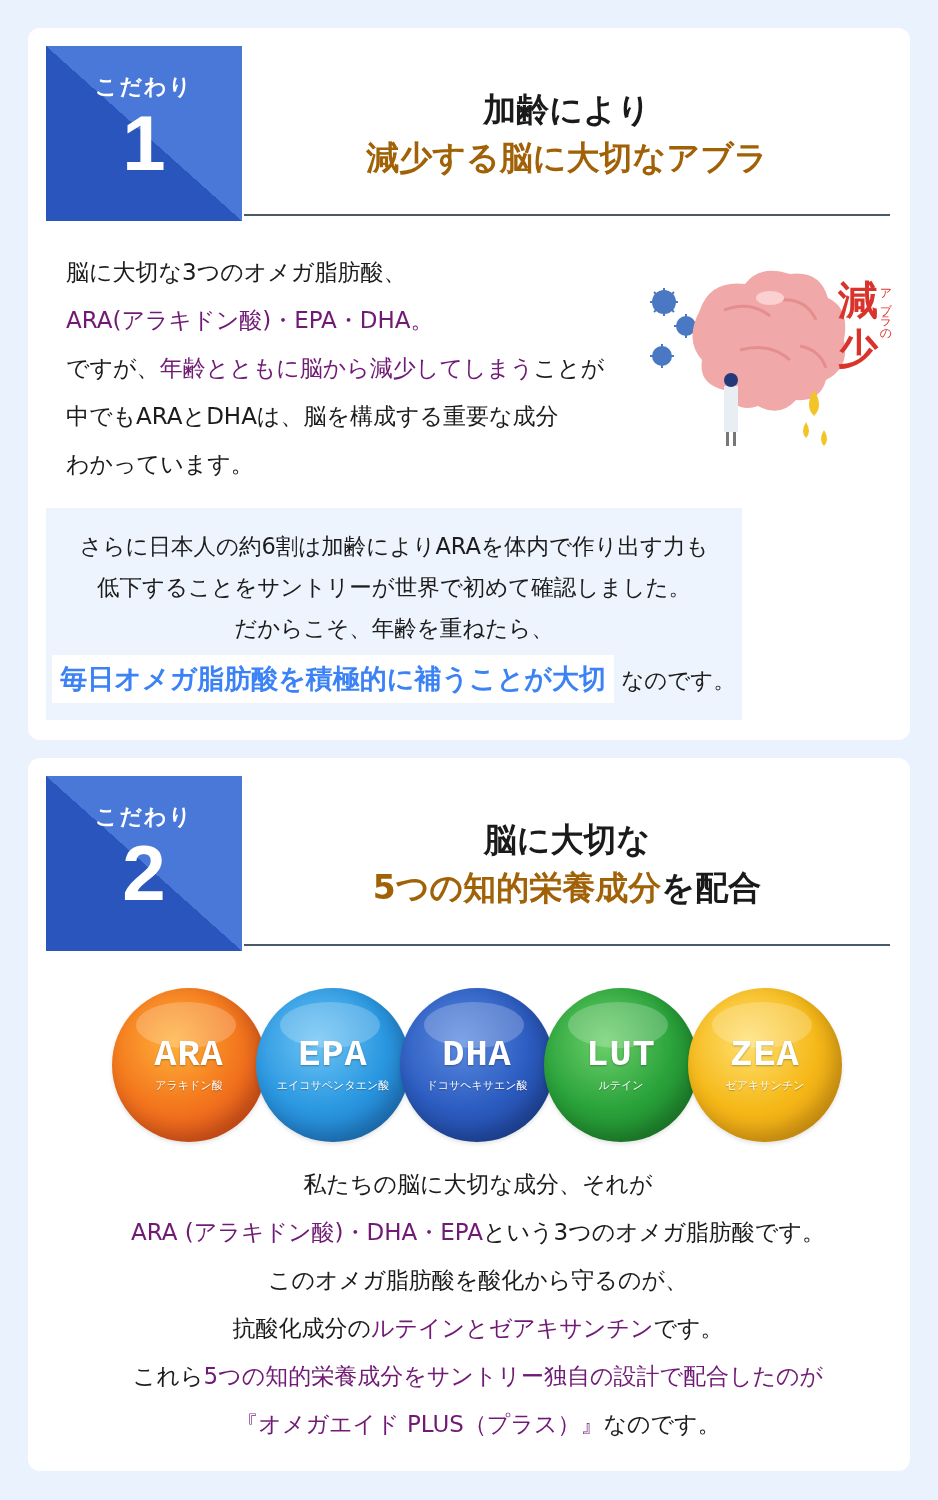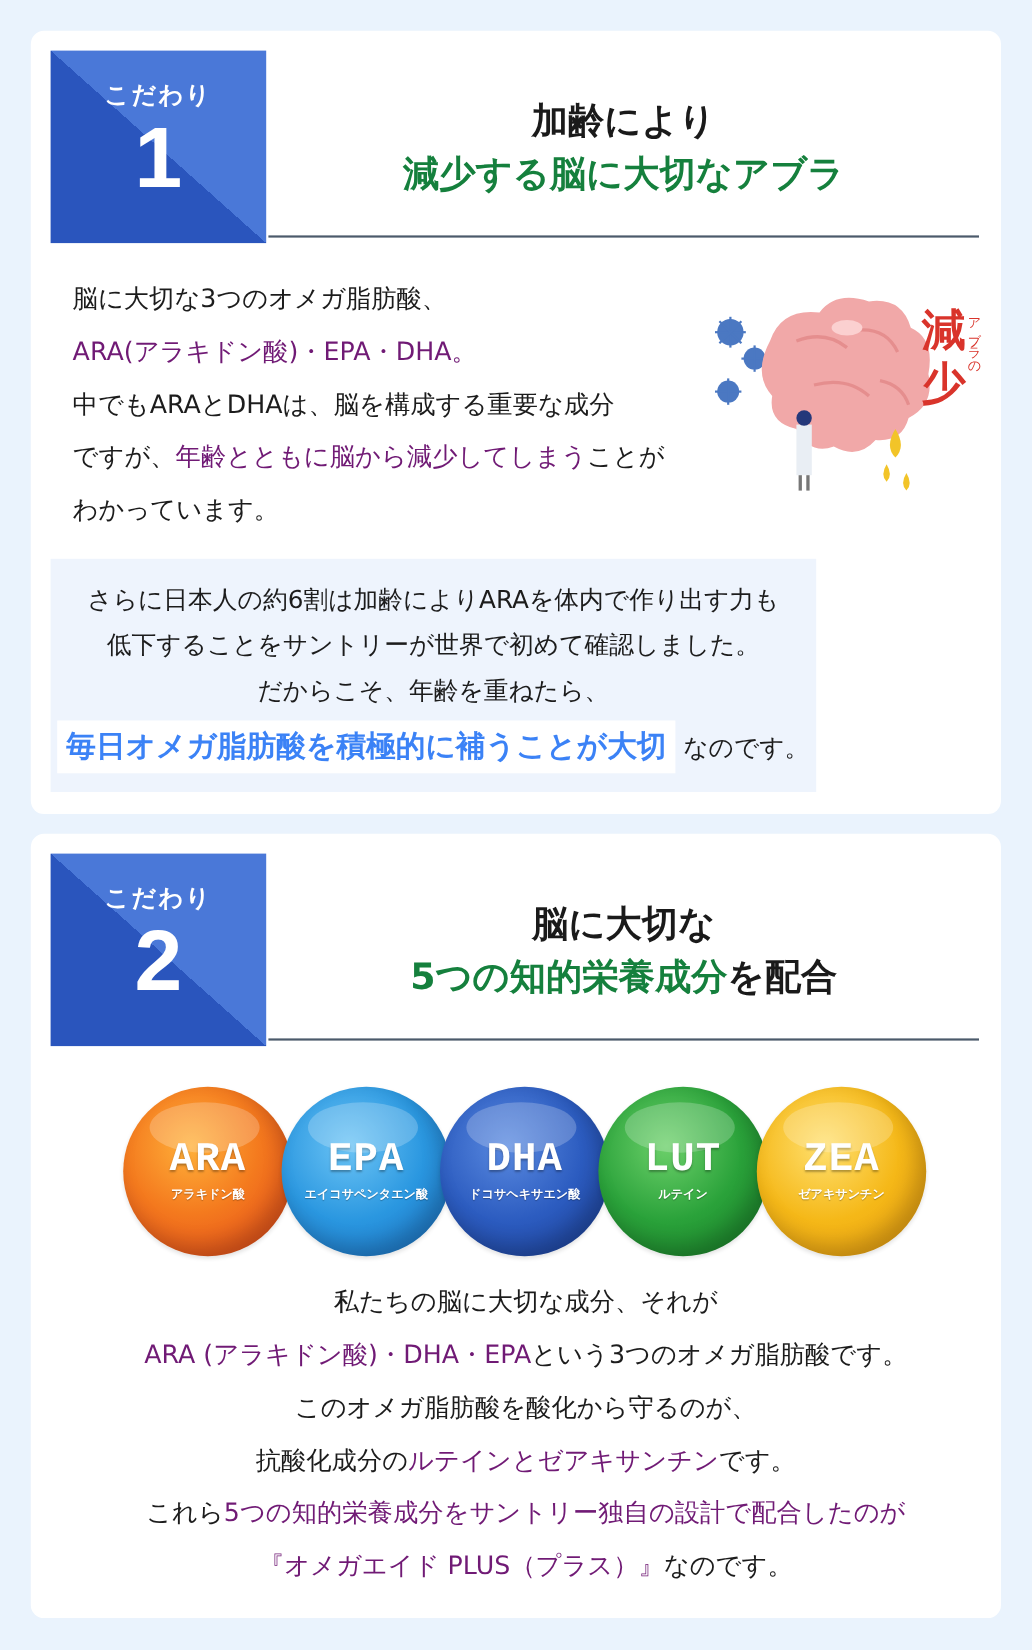--- a/index.html
+++ b/index.html
@@ -52,21 +52,21 @@
     position: absolute;
     left: 216px;
     right: 20px;
     top: 58px;
     text-align: center;
     font-size: 33px;
     font-weight: bold;
     line-height: 48px;
   }
   .heading .line1 { color: #1a1a1a; }
-  .heading .blue { color: #15803d; }
+  .heading .blue { color: #a16207; }
   .rule {
     position: absolute;
     left: 216px;
     right: 20px;
     top: 186px;
     height: 2px;
     background: #4b5a6b;
   }
   .body-text {
     position: absolute;
@@ -145,21 +145,21 @@
     font-weight: bold;
     font-family: Liberation Mono, monospace;
     letter-spacing: 1px;
     text-shadow: 0 1px 2px rgba(0,0,0,0.3);
   }
   .cap-sub {
     position: absolute;
     left: 0; right: 0;
     top: 90px;
     font-size: 11px;
-    font-weight: bold;
+    font-weight: normal;
     text-shadow: 0 1px 1px rgba(0,0,0,0.3);
   }
 
   .center-text {
     position: absolute;
     left: 0;
     right: 0;
     top: 402px;
     text-align: center;
     font-size: 23px;
@@ -178,22 +178,22 @@
   </div>
   <h2 class="heading">
     <div class="line1">加齢により</div>
     <div class="blue">減少する脳に大切なアブラ</div>
   </h2>
   <div class="rule"></div>
 
   <div class="body-text">
     <div>脳に大切な3つのオメガ脂肪酸、</div>
     <div class="blue-text">ARA(アラキドン酸)・EPA・DHA。</div>
+    <div><span>ですが、</span><span class="blue-text">年齢とともに脳から減少してしまう</span><span>ことが</span></div>
     <div>中でもARAとDHAは、脳を構成する重要な成分</div>
-    <div><span>ですが、</span><span class="blue-text">年齢とともに脳から減少してしまう</span><span>ことが</span></div>
     <div>わかっています。</div>
   </div>
 
   <div class="brain-illus">
     <svg width="260" height="210" viewBox="0 0 260 210">
 
       <g fill="#4b78c2">
         <circle cx="24" cy="52" r="12"></circle>
         <circle cx="46" cy="76" r="10"></circle>
         <circle cx="22" cy="106" r="10"></circle>

